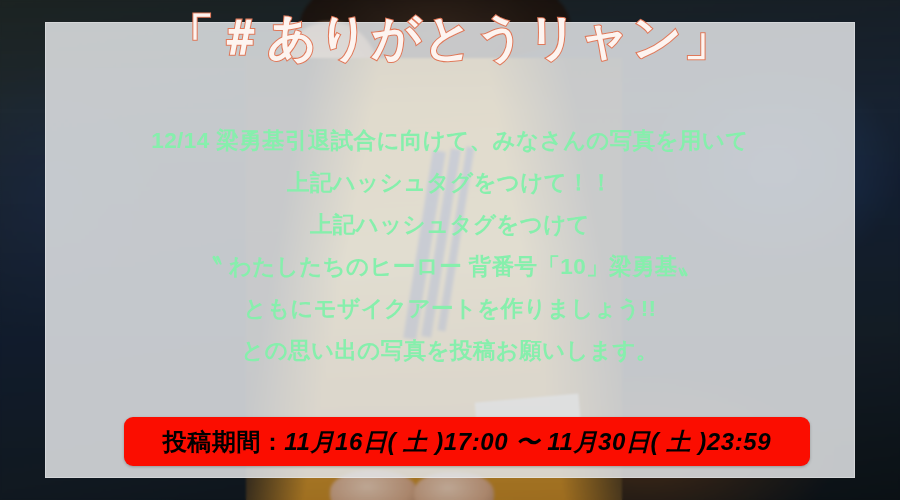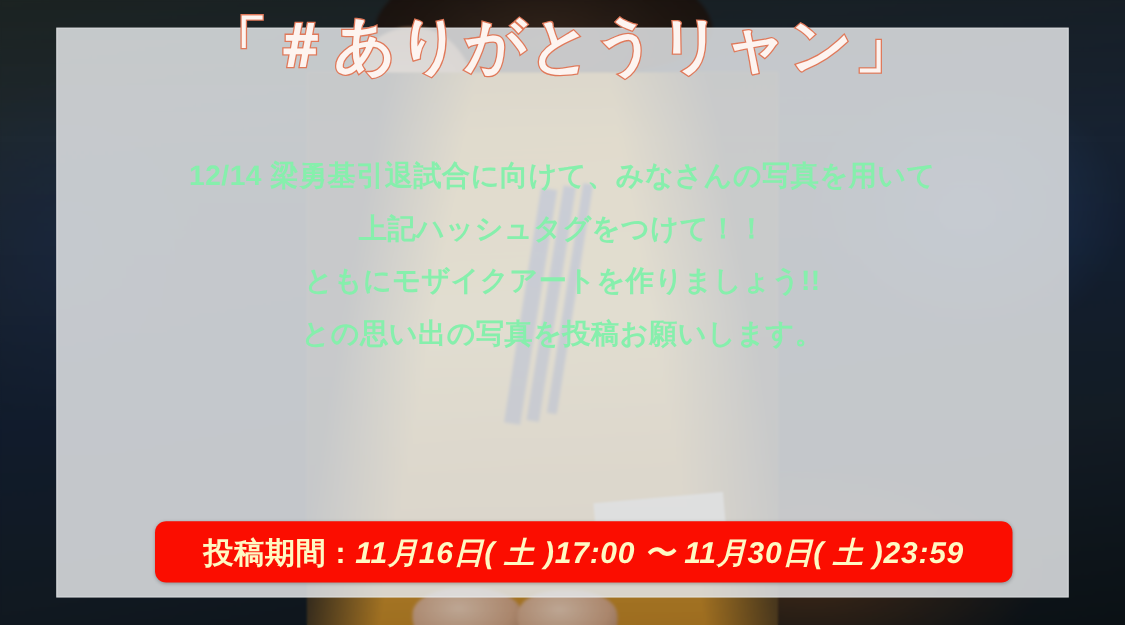--- a/index.html
+++ b/index.html
@@ -145,21 +145,21 @@
     width: 686px;
     height: 49px;
     background: #fb0d00;
     border-radius: 9px;
     display: flex;
     align-items: center;
     justify-content: center;
     box-shadow: 0 1px 3px rgba(0,0,0,0.25);
   }
   .period-text {
-    color: #fef9c3;
+    color: #000000;
     font-size: 24px;
     font-weight: 700;
     letter-spacing: 0.6px;
     white-space: nowrap;
   }
   .period-label { font-style: normal; }
   .period-value { font-style: italic; }
 </style>
 </head>
 <body>
@@ -179,20 +179,22 @@
     <div class="photo-soften"></div>
   </div>
 
   <div class="panel"></div>
 
   <div class="headline">「＃ありがとうリャン」</div>
 
   <div class="body-copy">
     <div class="copy-line">12/14 梁勇基引退試合に向けて、みなさんの写真を用いて</div>
     <div class="copy-line">上記ハッシュタグをつけて！！</div>
+    <div class="copy-line">上記ハッシュタグをつけて</div>
+    <div class="copy-line">〝 わたしたちのヒーロー 背番号「10」梁勇基〟</div>
     <div class="copy-line">ともにモザイクアートを作りましょう!!</div>
     <div class="copy-line">との思い出の写真を投稿お願いします。</div>
   </div>
 
   <div class="period-banner">
     <div class="period-text">
       <span class="period-label">投稿期間 : </span><span class="period-value">11月16日( 土 )17:00 〜 11月30日( 土 )23:59</span>
     </div>
   </div>
 

